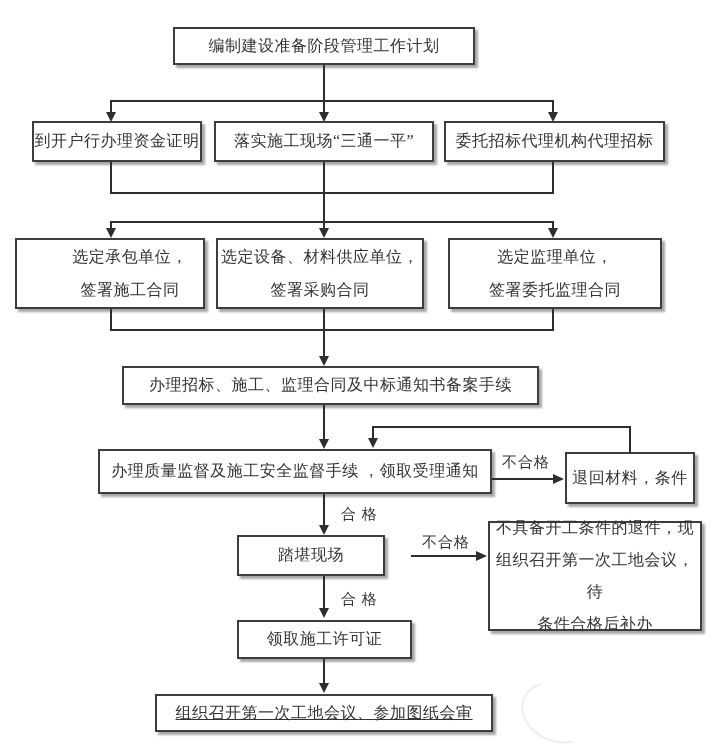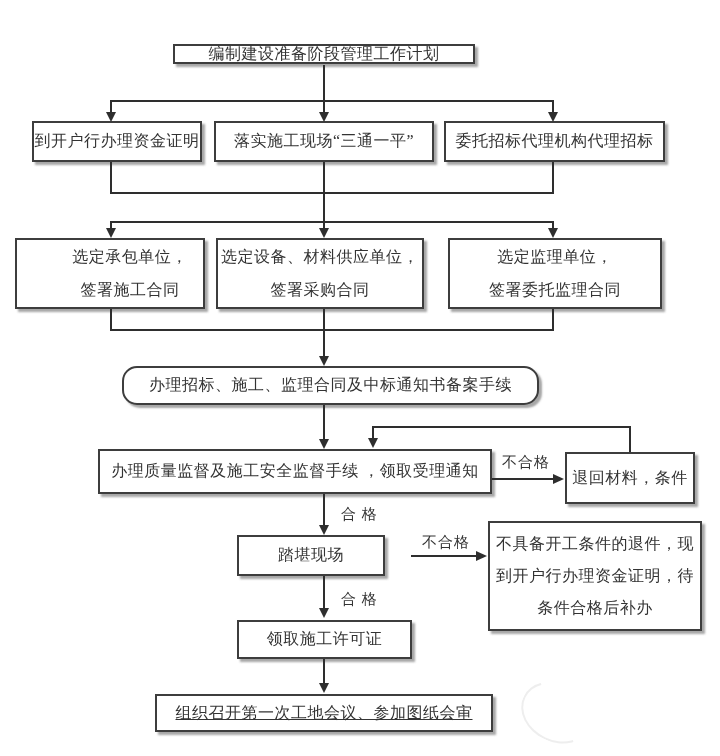--- a/index.html
+++ b/index.html
@@ -35,21 +35,21 @@
     border:2px solid rgba(140,140,140,0.15);border-radius:50%;
     border-top-color:transparent;border-right-color:transparent;
     transform:rotate(25deg);
   }
 </style>
 </head>
 <body>
 
 <div class="canvas">
 
-  <div class="box" style="left:173px;top:44px;width:302px;height:20px;">
+  <div class="box" style="left:173px;top:27px;width:302px;height:38px;">
     <span class="ln">编制建设准备阶段管理工作计划</span>
   </div>
 
   <div class="box" style="left:32px;top:121px;width:170px;height:41px;">
     <span class="ln">到开户行办理资金证明</span>
   </div>
   <div class="box" style="left:214px;top:121px;width:220px;height:41px;">
     <span class="ln">落实施工现场“三通一平”</span>
   </div>
   <div class="box" style="left:444px;top:121px;width:221px;height:41px;">
@@ -62,39 +62,39 @@
   </div>
   <div class="box" style="left:216px;top:238px;width:208px;height:71px;line-height:2.05;">
     <span class="ln">选定设备、材料供应单位，</span>
     <span class="ln">签署采购合同</span>
   </div>
   <div class="box" style="left:448px;top:238px;width:214px;height:71px;line-height:2.05;">
     <span class="ln">选定监理单位，</span>
     <span class="ln">签署委托监理合同</span>
   </div>
 
-  <div class="box" style="left:122px;top:366px;width:417px;height:39px;border-radius:15px;">
+  <div class="box" style="left:122px;top:366px;width:417px;height:39px;">
     <span class="ln">办理招标、施工、监理合同及中标通知书备案手续</span>
   </div>
 
   <div class="box" style="left:98px;top:449px;width:394px;height:45px;">
     <span class="ln">办理质量监督及施工安全监督手续 ，领取受理通知</span>
   </div>
 
   <div class="box" style="left:565px;top:452px;width:130px;height:52px;line-height:1.7;">
     <span class="ln">退回材料，条件</span>
   </div>
 
   <div class="box" style="left:237px;top:535px;width:148px;height:41px;">
     <span class="ln">踏堪现场</span>
   </div>
 
   <div class="box" style="left:488px;top:521px;width:214px;height:110px;line-height:2.0;font-size:16px;">
     <span class="ln">不具备开工条件的退件，现</span>
-    <span class="ln">到开户行办理资金证明，待</span>
+    <span class="ln">组织召开第一次工地会议，待</span>
     <span class="ln">条件合格后补办</span>
   </div>
 
   <div class="box" style="left:237px;top:620px;width:175px;height:39px;">
     <span class="ln">领取施工许可证</span>
   </div>
 
   <div class="box" style="left:155px;top:694px;width:338px;height:38px;text-decoration:underline;">
     <span class="ln">组织召开第一次工地会议、参加图纸会审</span>
   </div>

